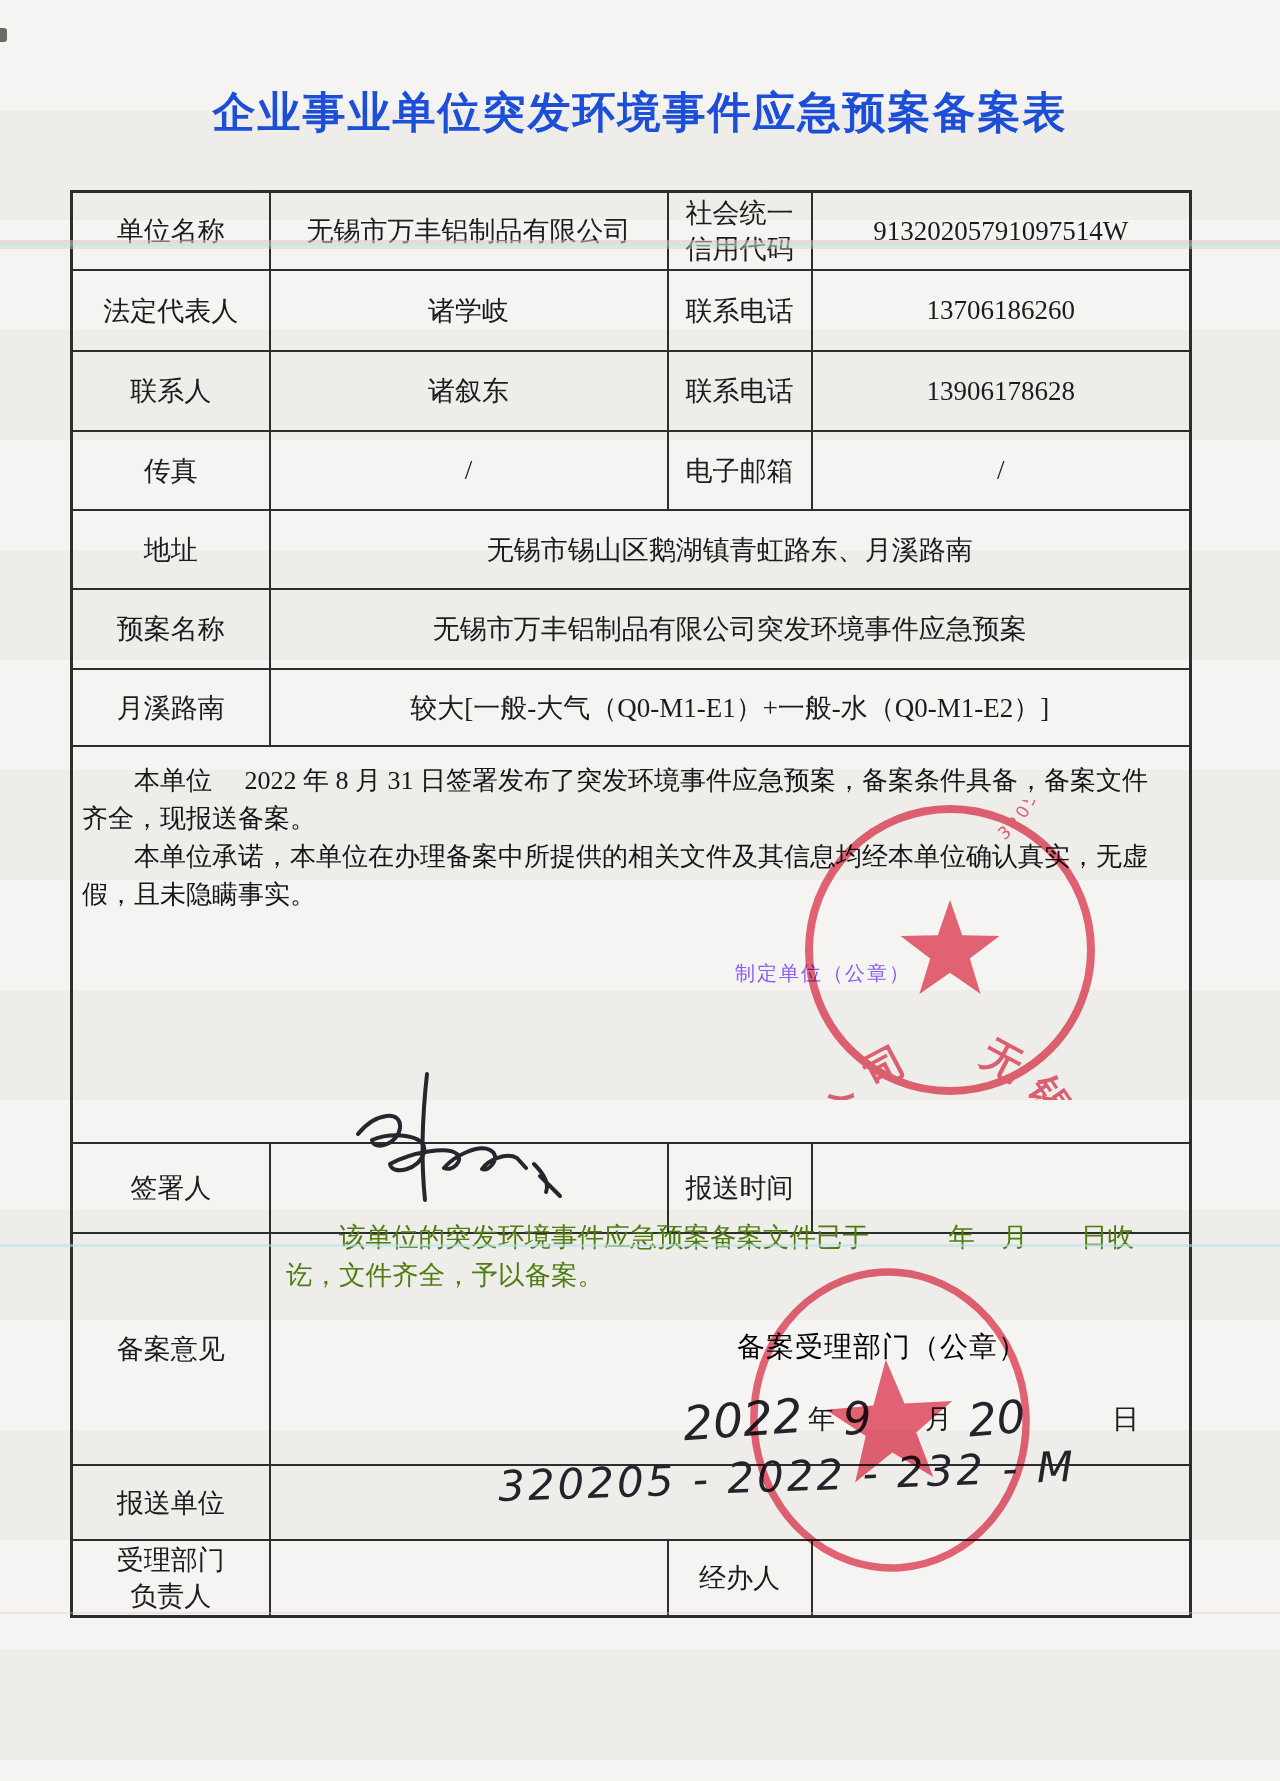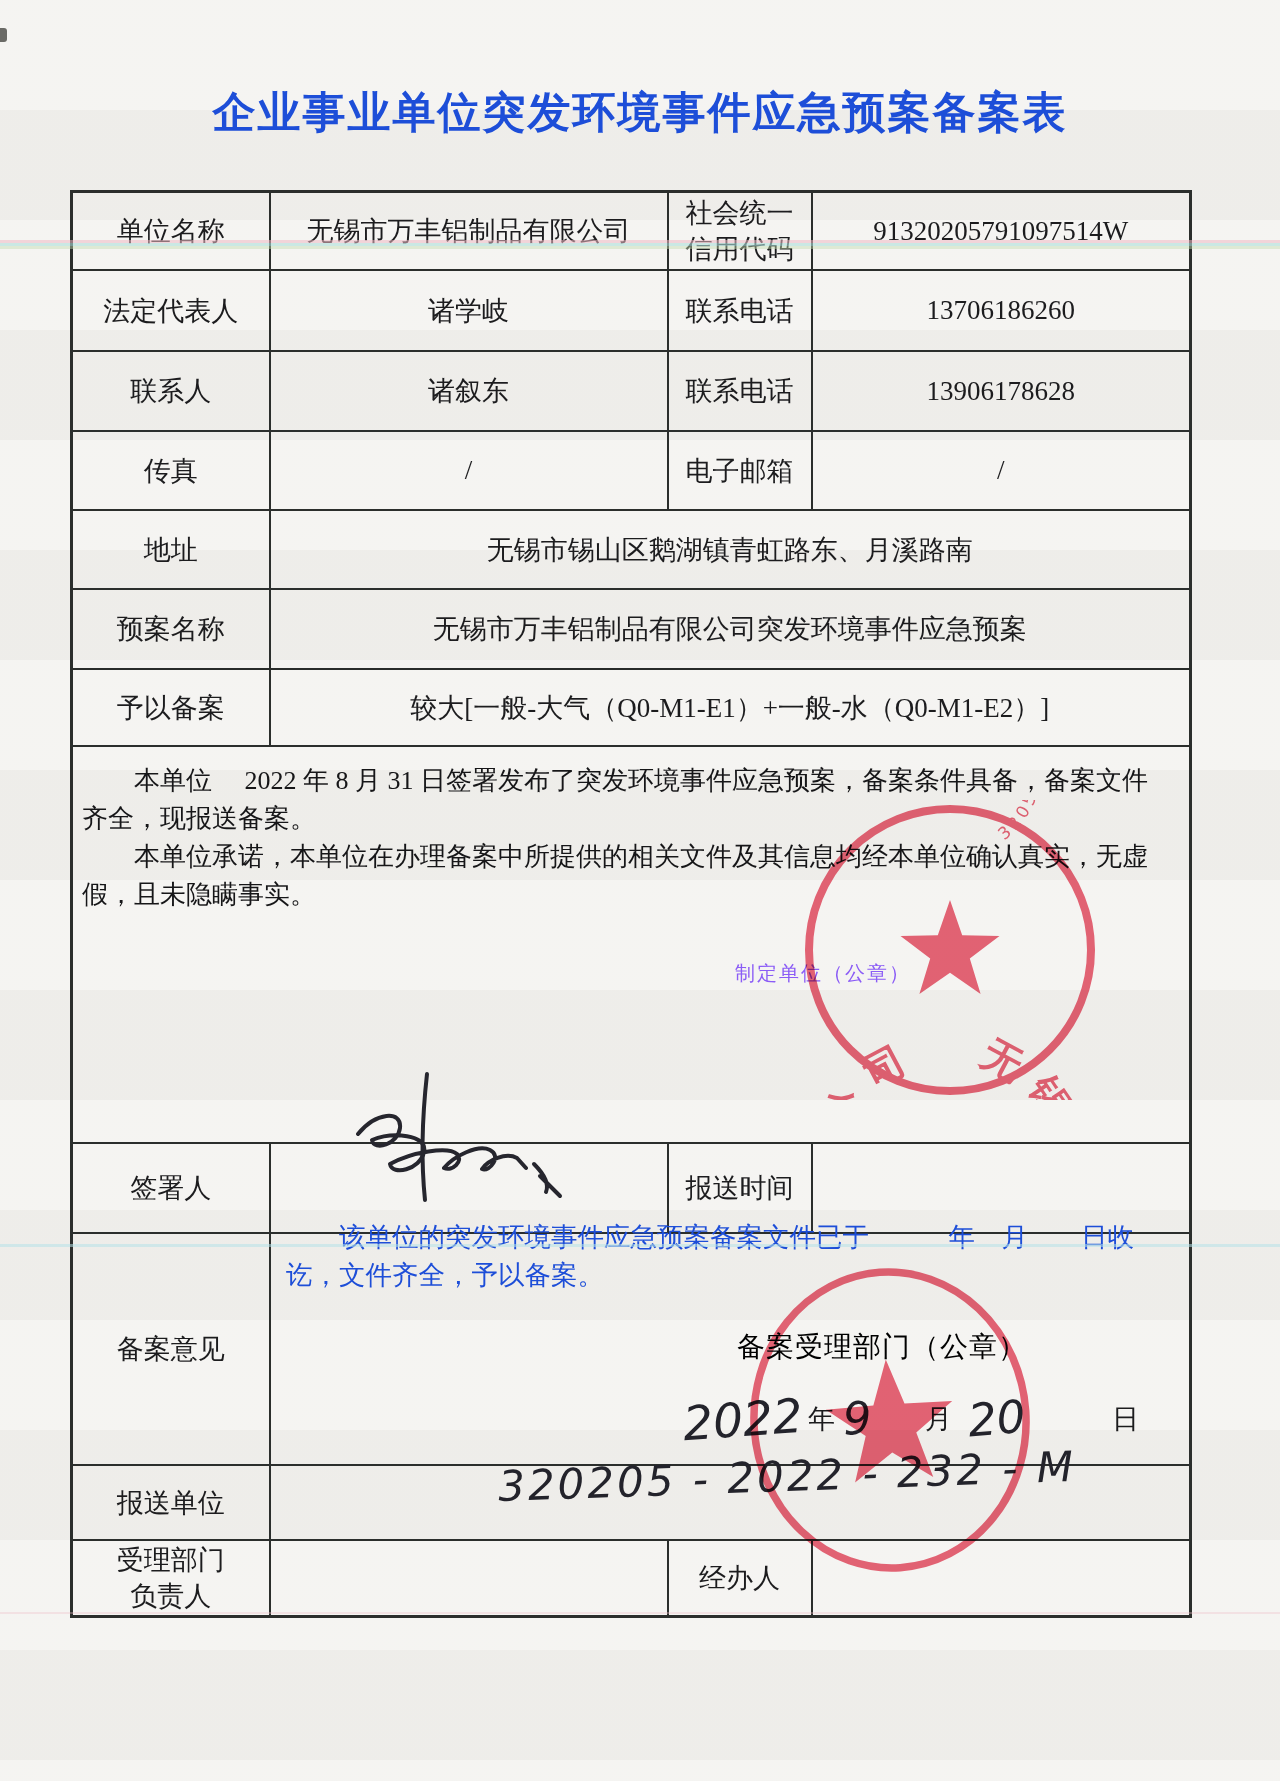--- a/index.html
+++ b/index.html
@@ -23,21 +23,21 @@
   tr.r7 td{height:75px;} tr.r8 td{height:395px;} tr.r9 td{height:88px;}
   tr.r10 td{height:230px;} tr.r11 td{height:84px;} tr.r12 td{height:73px;}
   tr.r13 td{height:74px;}
   
   .ov{position:absolute;z-index:5;}
   .decl{left:82px;top:762px;width:1075px;text-align:left;font-size:26px;
         line-height:37.5px;color:#161618;}
   .decl p{margin:0 0 1px 0;text-indent:2em;}
   .seal-cap{left:735px;top:960px;font-size:20px;letter-spacing:2px;color:#8b5cf6;}
   .opinion-body{left:286px;top:1218px;width:900px;text-align:left;font-size:26.5px;
-        line-height:38px;color:#1d4ed8;text-indent:2em;}
+        line-height:38px;color:#4d7c0f;text-indent:2em;}
   .dept-cap{left:737px;top:1328px;font-size:28px;letter-spacing:1px;color:#000000;}
   .ink{font-family:"DejaVu Sans","Liberation Sans",sans-serif;font-style:italic;
         color:#23232b;}
   .date-line span{position:absolute;top:0;}
   .date-line{left:0;top:1392px;width:1280px;height:60px;}
   .dl-year-hand{left:683px;font-size:47px;transform:rotate(-4deg);}
   .dl-year{left:808px;top:9px !important;font-size:27px;}
   .dl-month-hand{left:843px;font-size:45px;transform:rotate(-3deg);}
   .dl-month{left:925px;top:9px !important;font-size:27px;}
   .dl-day-hand{left:968px;font-size:45px;transform:rotate(-5deg);}
@@ -99,21 +99,21 @@
     </tr>
     <tr class="r5">
       <td class="lbl">地址</td>
       <td colspan="3">无锡市锡山区鹅湖镇青虹路东、月溪路南</td>
     </tr>
     <tr class="r6">
       <td class="lbl">预案名称</td>
       <td colspan="3">无锡市万丰铝制品有限公司突发环境事件应急预案</td>
     </tr>
     <tr class="r7">
-      <td class="lbl">予以备案</td>
+      <td class="lbl">月溪路南</td>
       <td colspan="3">较大[一般-大气（Q0-M1-E1）+一般-水（Q0-M1-E2）]</td>
     </tr>
     <tr class="r8">
       <td colspan="4"></td>
     </tr>
     <tr class="r9">
       <td class="lbl">签署人</td>
       <td></td>
       <td class="lbl">报送时间</td>
       <td></td>

